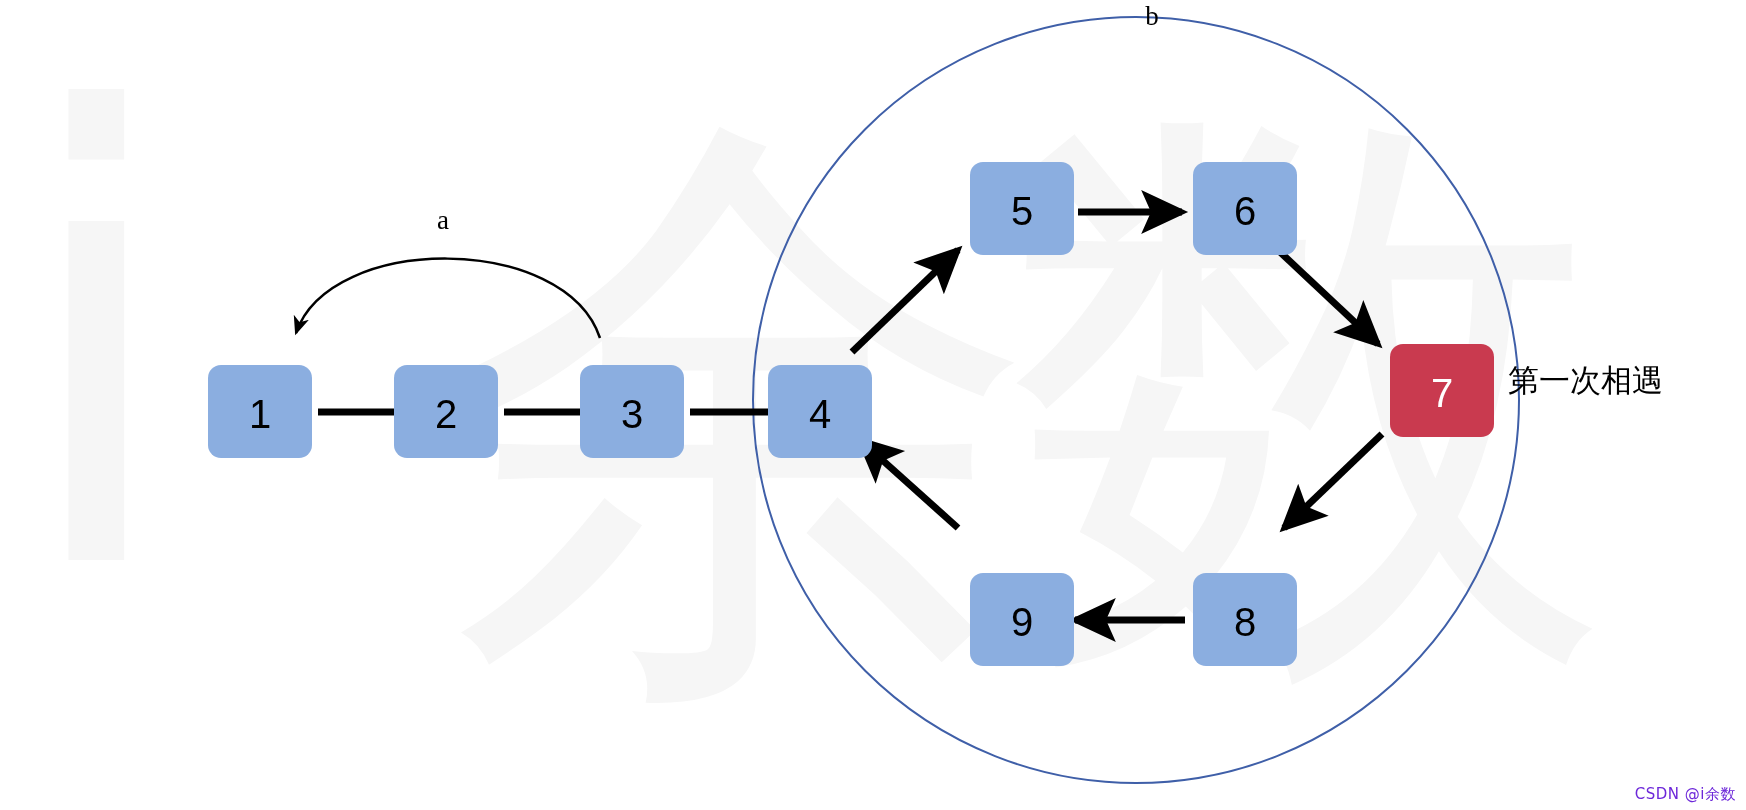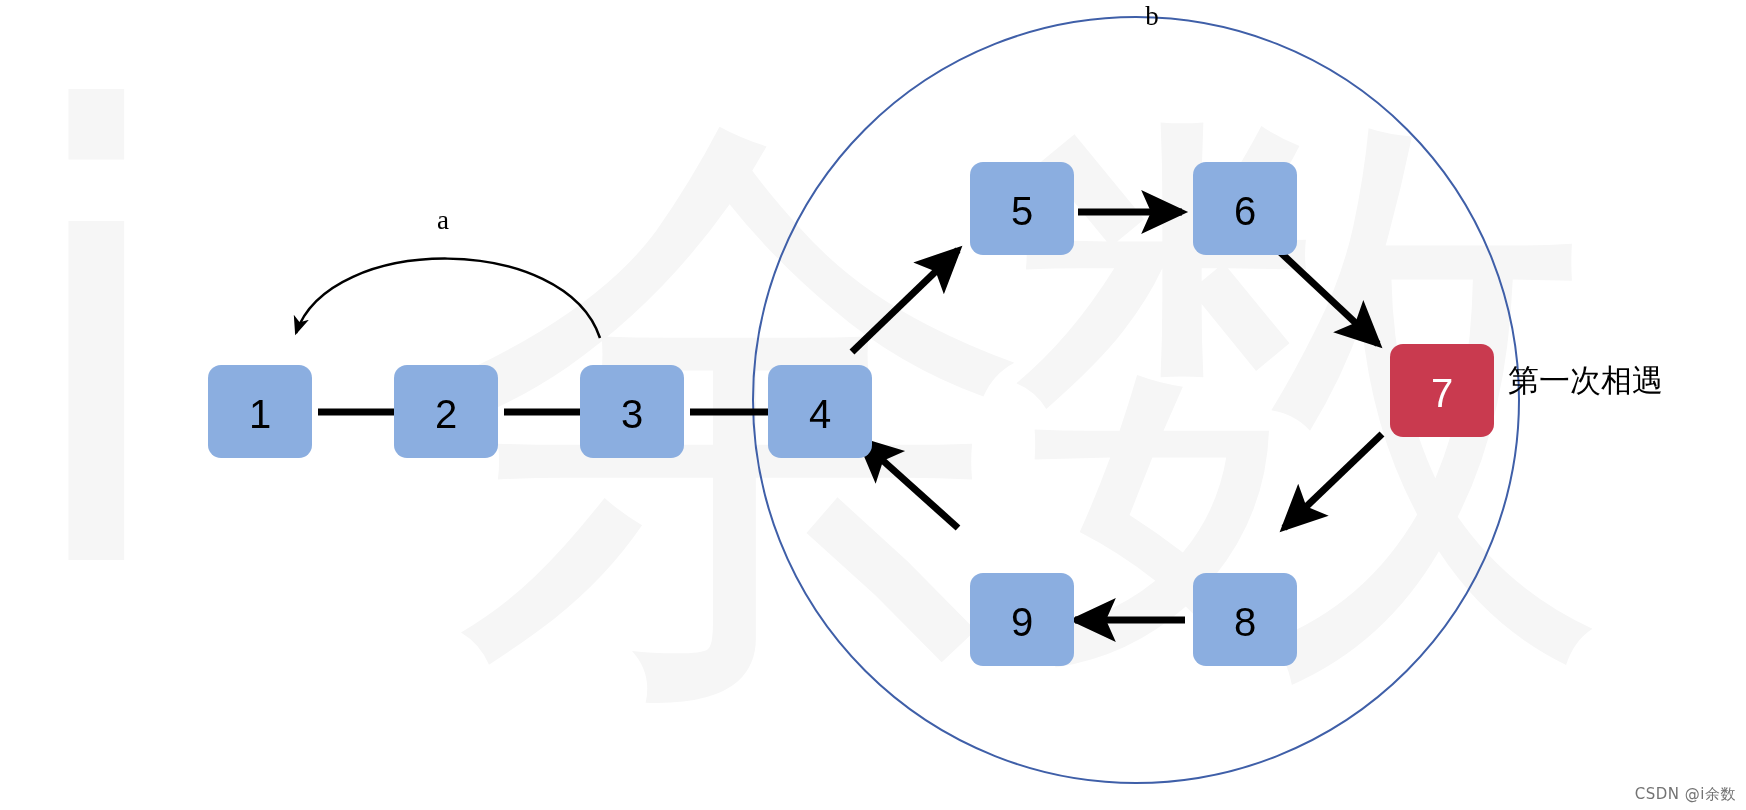--- a/index.html
+++ b/index.html
@@ -52,21 +52,21 @@
     font-family: "DejaVu Sans", "Liberation Sans", sans-serif;
     fill: #f6f6f6;
     stroke: none;
   }
   .credit {
     position: absolute;
     right: 10px;
     bottom: 6px;
     font-family: "DejaVu Sans", "Liberation Sans", sans-serif;
     font-size: 15px;
-    color: #737373;
+    color: #6d28d9;
     letter-spacing: 0.5px;
     user-select: none;
   }
 </style>
 </head>
 <body>
 
 <div id="canvas">
 
   <svg id="diagram-svg" viewBox="0 0 1746 810">

